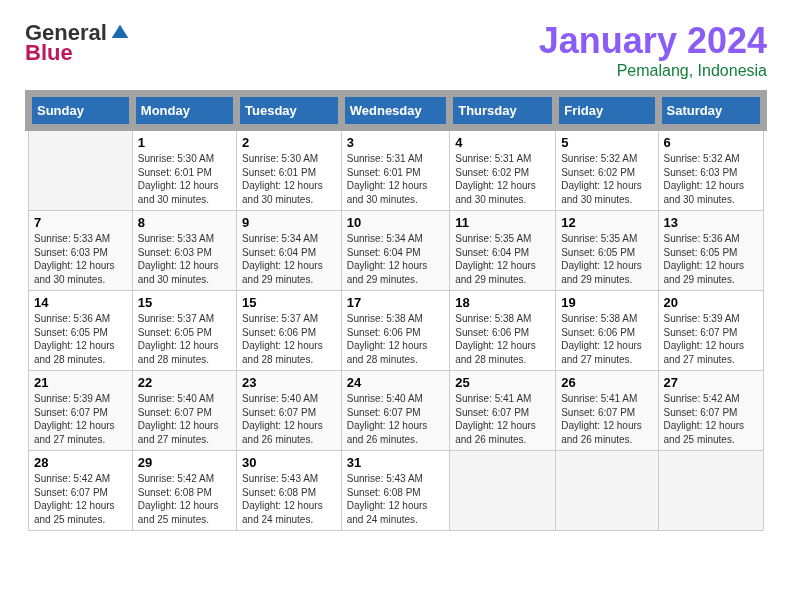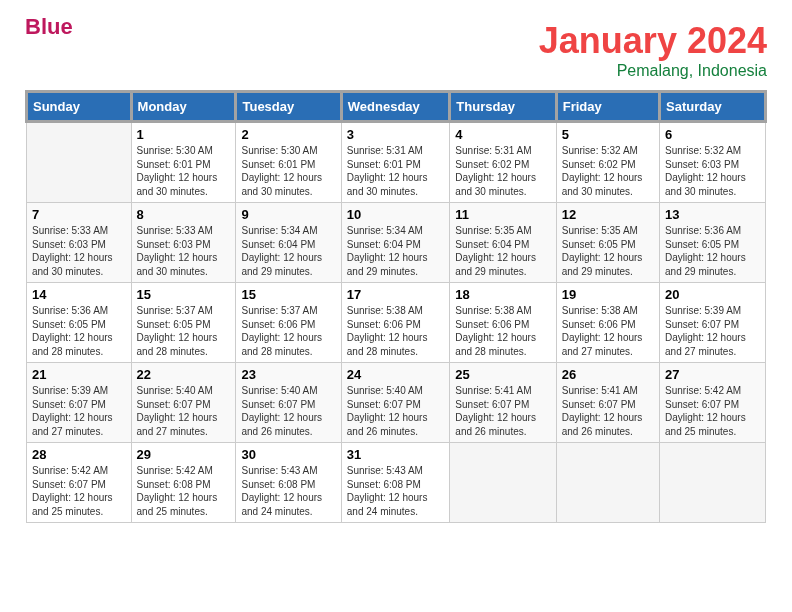--- a/index.html
+++ b/index.html
@@ -39,39 +39,39 @@
       margin-left: 3px;
       width: 20px;
       height: 20px;
     }
     .title-block {
       text-align: right;
     }
     .month-title {
       font-size: 36px;
       font-weight: bold;
-      color: #ef4444;
+      color: #8b5cf6;
     }
     .location {
       font-size: 16px;
       color: #15803d;
     }
     table {
       width: 100%;
       border-collapse: collapse;
       font-size: 11px;
     }
     thead tr th {
       background-color: #2a6eb5;
       color: #fff;
       padding: 6px 5px;
       text-align: left;
       font-size: 13px;
       font-weight: bold;
-      border: 3px solid #a3a3a3;
+      border: 7px solid #a3a3a3;
     }
     tbody tr td {
       border: 1px solid #ccc;
       padding: 4px 5px;
       vertical-align: top;
       width: 113px;
     }
     tbody tr:nth-child(even) td {
       background: #f9f9f9;
     }
@@ -88,20 +88,26 @@
     }
     .empty-cell {
       background: #f5f5f5 !important;
     }
   </style>
 </head>
 <body>
 
 <div class="header">
   <div class="logo">
+    <div class="logo-text">
+      <span class="logo-general">General</span>
+      <svg class="logo-icon" viewBox="0 0 24 24">
+        <polygon points="12,2 22,18 2,18" fill="#1a6aad"></polygon>
+      </svg>
+    </div>
     <span class="logo-blue" style="margin-top:-6px; margin-left:0;">Blue</span>
   </div>
   <div class="title-block">
     <div class="month-title">January 2024</div>
     <div class="location">Pemalang, Indonesia</div>
   </div>
 </div>
 
 <table>
   <thead>

